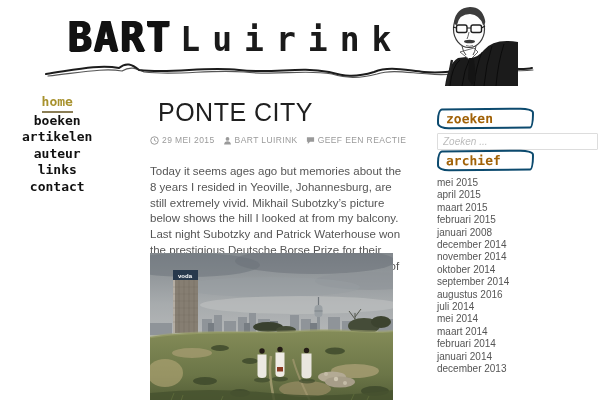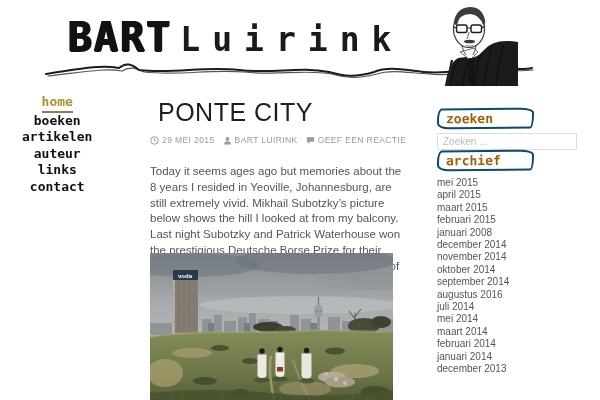--- a/index.html
+++ b/index.html
@@ -39,23 +39,23 @@
   .photo{position:absolute;left:150px;top:253px;width:243px;height:152px;display:block;}
   
   .side{position:absolute;left:437px;top:108px;width:141px;}
   .hand-box{
     display:inline-block;box-sizing:border-box;width:97px;height:21px;line-height:17px;
     border:2px solid #0c4a6e;border-radius:5px 14px 4px 12px / 12px 5px 14px 6px;
     font-family:"DejaVu Sans Mono",monospace;font-weight:bold;font-size:13px;color:#a16207;
     padding-left:7px;transform:rotate(-0.5deg);background:#fff;
   }
   .search-input{
-    box-sizing:border-box;width:140px;height:17px;margin-top:4px;
+    box-sizing:border-box;width:161px;height:17px;margin-top:4px;
     border:1px solid #ddd;border-radius:1px;font-size:10px;color:#555;
-    padding:0 5px;outline:none;font-family:"Liberation Sans",sans-serif;
+    padding:0 5px;outline:none;font-family:"Liberation Sans",sans-serif;font-style:italic;
   }
   .search-input::placeholder{color:#bcbcbc;}
   .arch-head{}
   .arch-list{list-style:none;margin:6px 0 0 0;padding:0;font-size:10px;color:#555;}
   .arch-list li{line-height:12.4px;cursor:pointer;}
 </style>
 </head>
 <body>
 
 <div class="logo">

